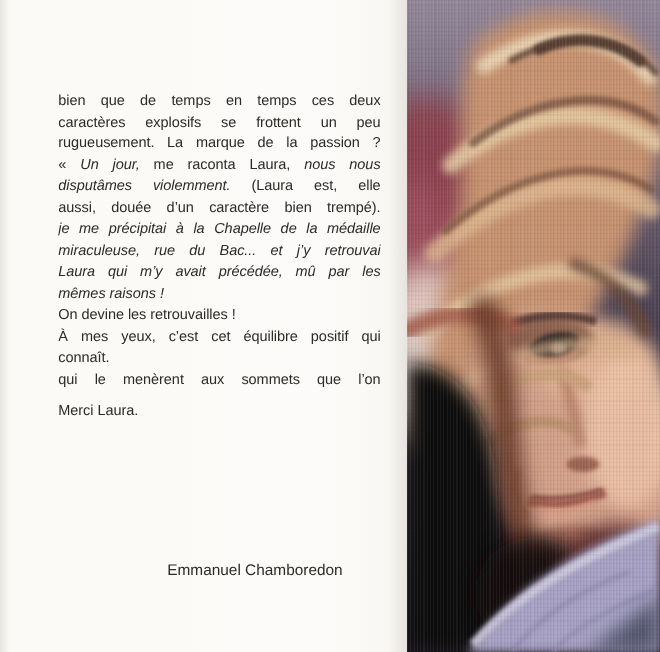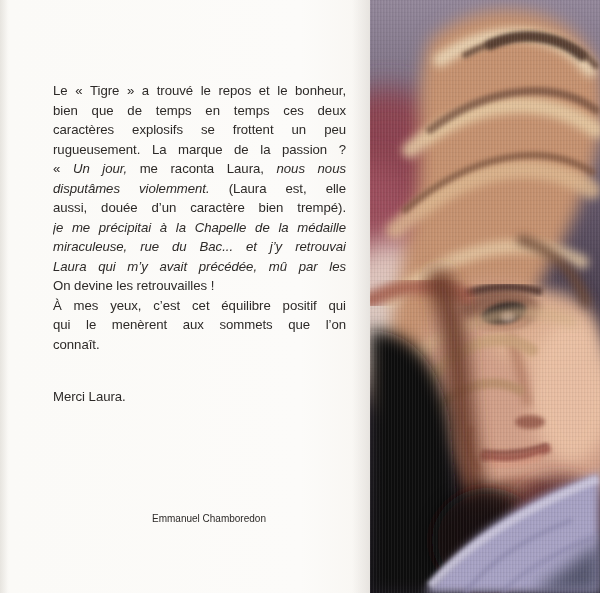--- a/index.html
+++ b/index.html
@@ -15,55 +15,55 @@
     background:linear-gradient(90deg,rgba(185,180,172,.22),rgba(185,180,172,0));}
   .gutter-shadow{position:absolute;left:352px;top:0;width:18px;height:593px;
     background:linear-gradient(90deg,rgba(150,140,135,0),rgba(140,130,125,.16));}
   .text-block{
     position:absolute;left:53px;top:81px;width:293px;
     color:#2d2a28;font-size:13.2px;letter-spacing:-.05px;
   }
   .tline{height:19.5px;line-height:19.5px;overflow:hidden;}
   .just{text-align:justify;text-align-last:justify;-moz-text-align-last:justify;}
   .it{font-style:italic;margin-top:39px;}
-  .closing{margin-top:33px;height:19.5px;line-height:19.5px;}
+  .closing{margin-top:9px;height:19.5px;line-height:19.5px;}
   .signature{position:absolute;left:152px;top:509px;height:19.5px;line-height:19.5px;
-    color:#2d2a28;font-size:10px;}
+    color:#2d2a28;font-size:14px;}
   
   .photo{position:absolute;left:370px;top:0;width:230px;height:593px;overflow:hidden;background:#5e5264;}
   .photo svg{display:block;width:230px;height:593px;}
   .halftone{position:absolute;left:0;top:0;width:230px;height:593px;pointer-events:none;
     background-image:
       repeating-linear-gradient(90deg, rgba(255,255,255,.055) 0 1px, rgba(0,0,0,.045) 1px 2px, rgba(0,0,0,0) 2px 3px),
       repeating-linear-gradient(0deg, rgba(0,0,0,.035) 0 1px, rgba(0,0,0,0) 1px 4px);
   }
 </style>
 </head>
 <body>
 
 <div class="scan">
 
   <div class="page">
     <div class="edge-shade"></div>
     <div class="text-block">
       <div>
-          <div class="tline just"><span>Le «&nbsp;Tigre&nbsp;» a trouvé le repos et le bonheur,</span></div>
           <div class="tline just"><span>bien que de temps en temps ces deux</span></div>
           <div class="tline just"><span>caractères explosifs se frottent un peu</span></div>
           <div class="tline just"><span>rugueusement. La marque de la passion&nbsp;?</span></div>
           <div class="tline just"><span>«&nbsp;</span><span class="it">Un jour,</span><span> me raconta Laura, </span><span class="it">nous nous</span></div>
           <div class="tline just"><span class="it">disputâmes violemment.</span><span> (Laura est, elle</span></div>
           <div class="tline just"><span>aussi, douée d’un caractère bien trempé).</span></div>
           <div class="tline just"><span class="it">je me précipitai à la Chapelle de la médaille</span></div>
           <div class="tline just"><span class="it">miraculeuse, rue du Bac... et j’y retrouvai</span></div>
           <div class="tline just"><span class="it">Laura qui m’y avait précédée, mû par les</span></div>
+          <div class="tline"><span class="it">mêmes raisons&nbsp;!</span></div>
           <div class="tline"><span>On devine les retrouvailles&nbsp;!</span></div>
           <div class="tline just"><span>À mes yeux, c’est cet équilibre positif qui</span></div>
+          <div class="tline"><span>connaît.</span></div>
           <div class="tline just"><span>qui le menèrent aux sommets que l’on</span></div>
-          <div class="tline"><span>connaît.</span></div>
         </div>
       <div class="closing">Merci Laura.</div>
     </div>
     <div class="signature">Emmanuel Chamboredon</div>
     <div class="gutter-shadow"></div>
   </div>
 
   <div class="photo">
     <svg viewBox="0 0 230 593" preserveAspectRatio="none">
       <defs>

